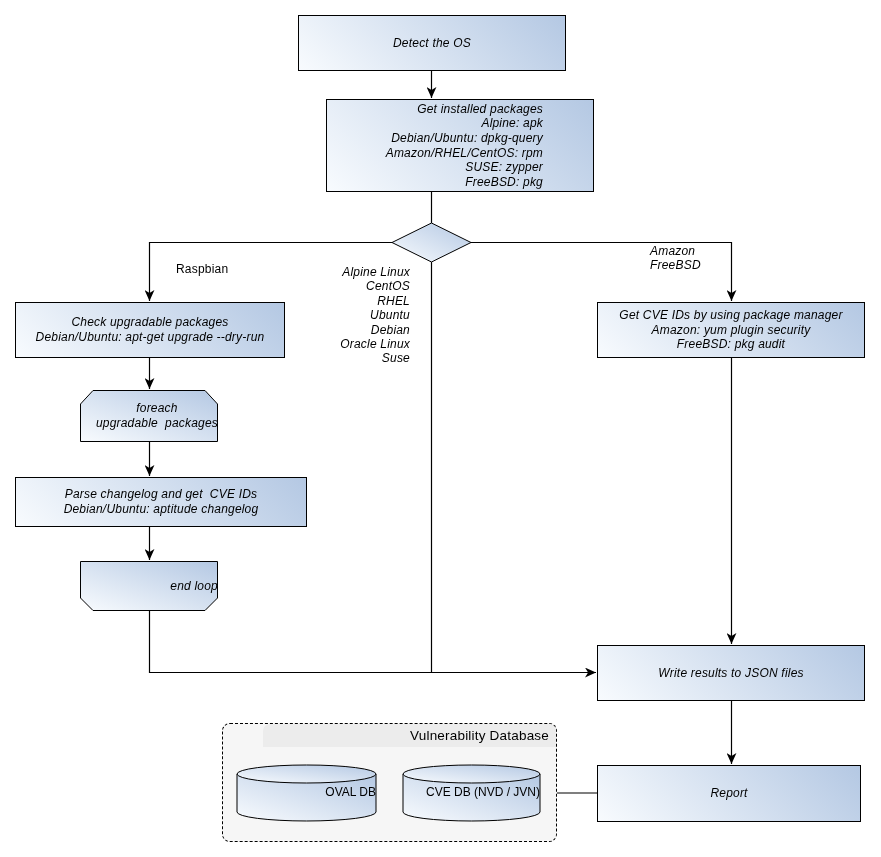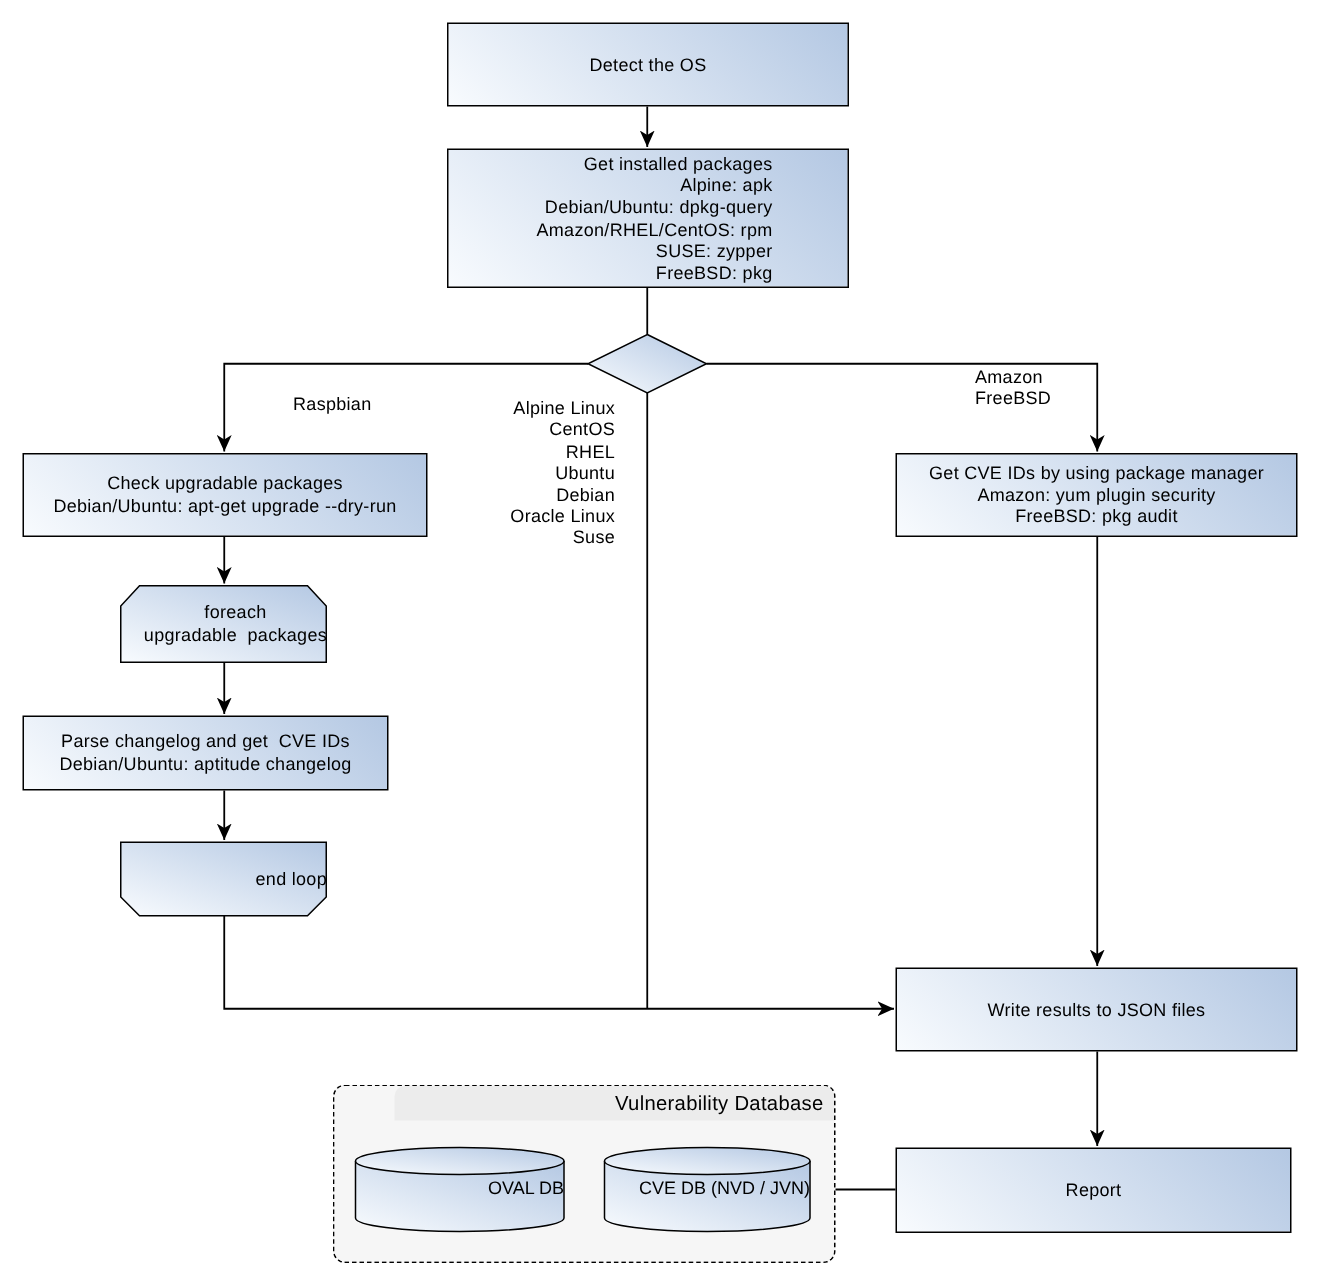--- a/index.html
+++ b/index.html
@@ -14,22 +14,22 @@
   html,body{margin:0;padding:0;background:#fff;}
   body{font-family:"Liberation Sans",sans-serif;font-size:12px;color:var(--text);}
   .canvas{position:relative;width:881px;height:857px;background:#fff;overflow:hidden;}
   svg.layer{position:absolute;left:0;top:0;z-index:1;}
   .node{
     position:absolute;z-index:2;box-sizing:border-box;
     border:1px solid var(--node-border);
     background:linear-gradient(45deg,var(--node-fill-light) 0%,var(--node-fill-dark) 100%);
     display:flex;align-items:center;justify-content:center;
   }
-  .pre{white-space:pre-wrap;text-align:center;line-height:14.6px;letter-spacing:0.2px;}
-  .align-right{justify-content:flex-end;}
+  .pre{white-space:pre-wrap;text-align:center;line-height:14.6px;letter-spacing:0.2px;font-style:italic;}
+  .align-right{justify-content:flex-end;margin-left:28px;}
   .align-right .pre{text-align:right;padding-right:50px;}
   .shape-label{
     position:absolute;z-index:3;display:flex;align-items:center;justify-content:flex-end;
     background:transparent;pointer-events:none;
   }
   .edge-label{position:absolute;z-index:3;line-height:14.2px;letter-spacing:0.2px;}
   .grad-a{stop-color:var(--node-fill-light);}
   .grad-b{stop-color:var(--node-fill-dark);}
   .shape{fill:url(#nodeGrad);stroke:var(--node-border);stroke-width:1;}
   .edge{fill:none;stroke:var(--connector);stroke-width:1.2;}
@@ -113,21 +113,21 @@
   <div class="node" style="left:15px;top:302px;width:270px;height:56px">
     <span class="pre">Check upgradable packages
 Debian/Ubuntu: apt-get upgrade --dry-run</span>
   </div>
 
   <div class="shape-label" style="left:80px;top:390px;width:138px;height:52px">
     <span class="pre">foreach
 upgradable  packages</span>
   </div>
 
-  <div class="node" style="left:15px;top:477px;width:244px;height:50px">
+  <div class="node" style="left:15px;top:477px;width:292px;height:50px">
     <span class="pre">Parse changelog and get  CVE IDs
 Debian/Ubuntu: aptitude changelog</span>
   </div>
 
   <div class="shape-label" style="left:80px;top:561px;width:138px;height:50px">
     <span class="pre">end loop</span>
   </div>
 
   <div class="node" style="left:597px;top:645px;width:268px;height:56px">
     <span class="pre">Write results to JSON files</span>
@@ -136,21 +136,21 @@
   <div class="node" style="left:597px;top:302px;width:268px;height:56px">
     <span class="pre">Get CVE IDs by using package manager
 Amazon: yum plugin security
 FreeBSD: pkg audit</span>
   </div>
 
   <div class="node" style="left:597px;top:765px;width:264px;height:57px">
     <span class="pre">Report</span>
   </div>
 
-  <div class="edge-label" style="left:176px;top:262px;width:91px;text-align:center">Raspbian</div>
+  <div class="edge-label" style="left:176px;top:262px;width:91px;">Raspbian</div>
 
   <div class="edge-label pre" style="left:650px;top:245px;width:63px;text-align:left;line-height:13.8px">Amazon
 FreeBSD</div>
 
   <div class="edge-label pre" style="left:300px;top:265px;width:110px;text-align:right;line-height:14.4px">Alpine Linux
 CentOS
 RHEL
 Ubuntu
 Debian
 Oracle Linux

